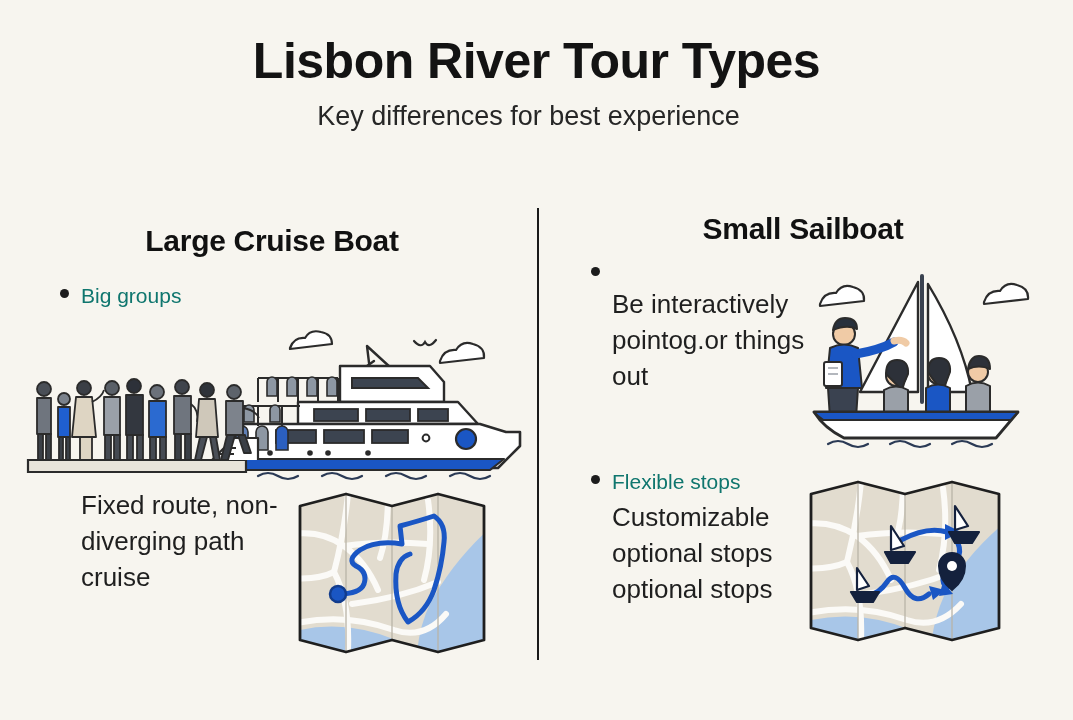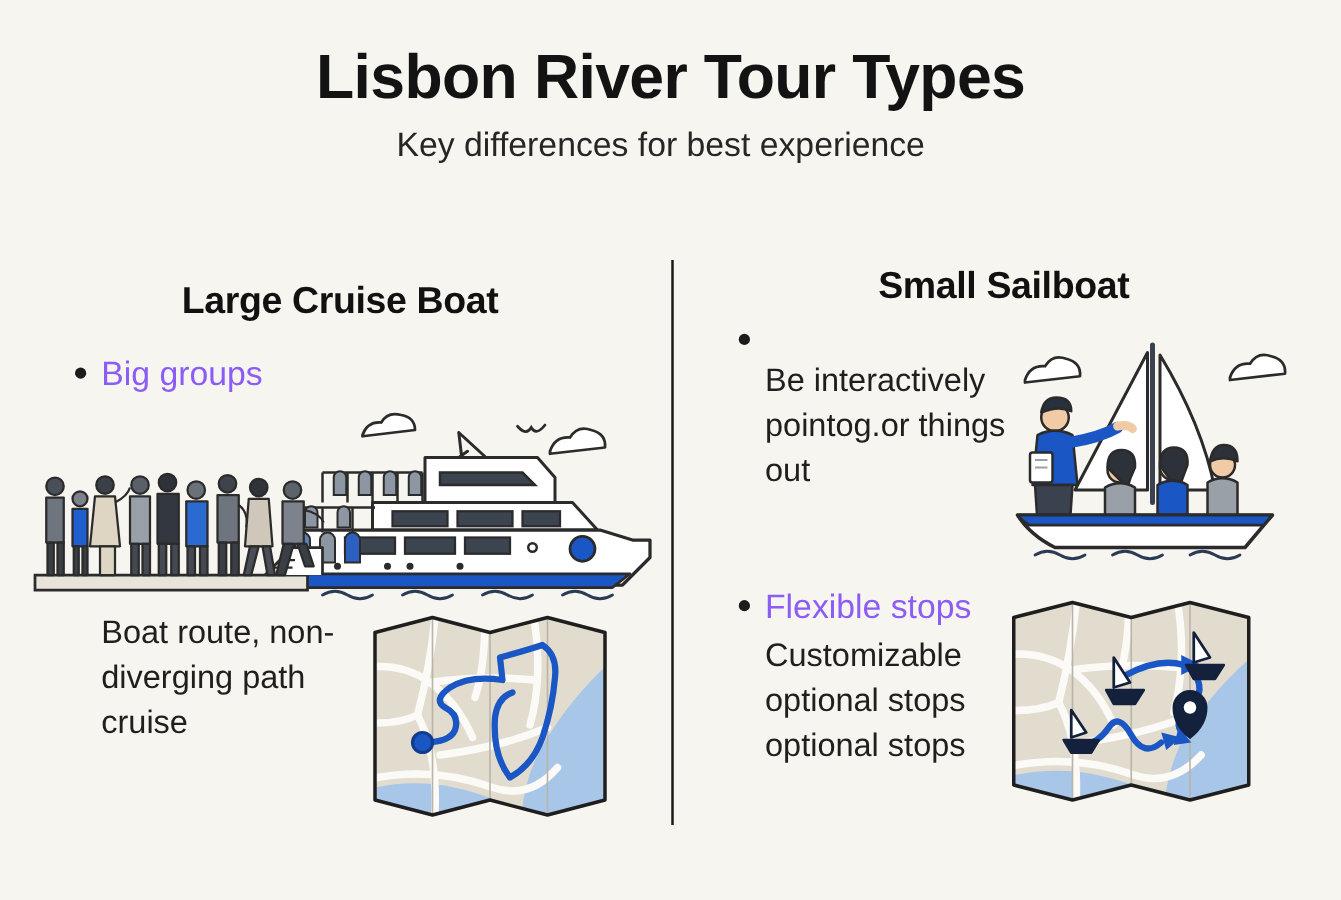--- a/index.html
+++ b/index.html
@@ -94,23 +94,23 @@
   .dot {
     width: 9px;
     height: 9px;
     border-radius: 50%;
     background: #1c1c1c;
     flex: 0 0 auto;
     position: relative;
     top: -5px;
   }
   .bullet-label {
-    font-size: 27px;
+    font-size: 21px;
     line-height: 1.15;
-    color: #8b5cf6;
+    color: #0f766e;
     white-space: nowrap;
   }
   .sub-text {
     margin: 6px 0 0 21px;
     font-size: 26px;
     line-height: 1.38;
     color: #1f1f1f;
   }
 
   .feature-art {
@@ -268,21 +268,21 @@
             <path d="M300 150 q10 -6 20 0 q10 6 20 0"></path>
             <path d="M364 150 q10 -6 20 0 q10 6 20 0"></path>
             <path d="M428 150 q10 -6 20 0 q10 6 20 0"></path>
           </g>
         </svg>
       </div>
     </div>
 
     <div class="feature">
       <div class="feature-text">
-        <div class="sub-text">Boat route, non-diverging path cruise</div>
+        <div class="sub-text">Fixed route, non-diverging path cruise</div>
       </div>
 
       <div class="feature-art art-map-left">
         <svg width="200" height="175" viewBox="0 0 200 175">
           <defs>
             <clipPath id="mapclipL">
               <path d="M8 20 l46 -12 l46 12 l46 -12 l46 12 v134 l-46 12 l-46 -12 l-46 12 l-46 -12 z"></path>
             </clipPath>
           </defs>
 

